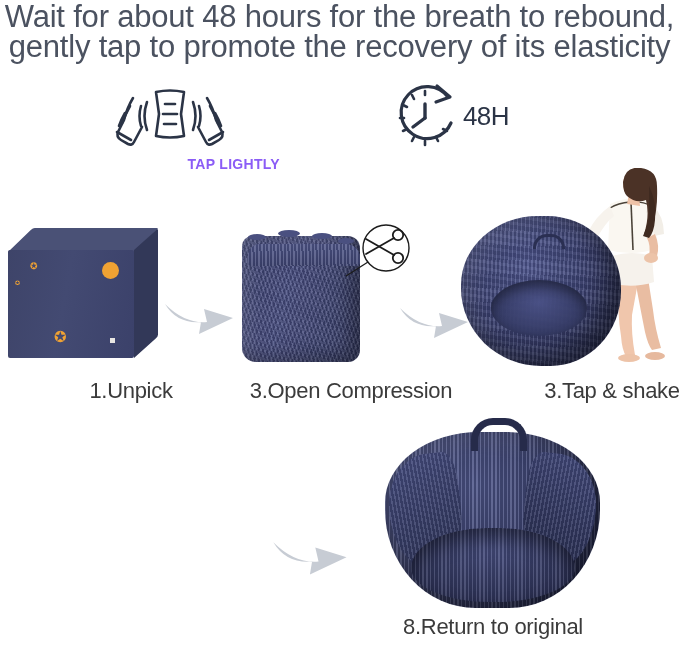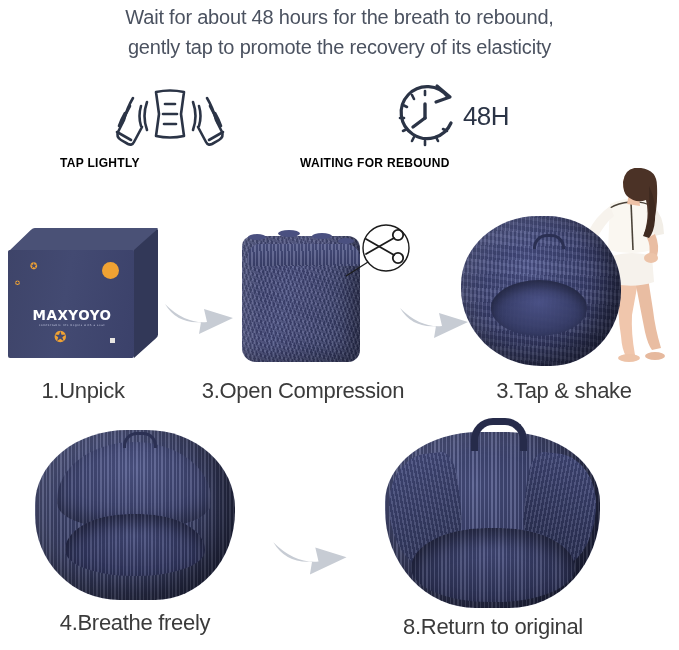--- a/index.html
+++ b/index.html
@@ -6,29 +6,29 @@
   body{
     width:679px;height:650px;position:relative;overflow:hidden;
     font-family:"Liberation Sans", sans-serif;
     -webkit-font-smoothing:antialiased;
   }
   .page{position:relative;width:679px;height:650px;background:#fff;}
 
   
   .headline{
     position:absolute;left:0;top:2px;width:679px;text-align:center;
-    color:#4b5260;font-size:20px;line-height:30px;font-weight:400;
+    color:#4b5260;font-size:31px;line-height:30px;font-weight:400;
     letter-spacing:-0.2px;
   }
   .headline .l2{display:block;text-align:center;}
 
   
-  .feature{position:absolute;text-align:left;}
+  .feature{position:absolute;text-align:right;}
   .feature .cap{
-    font-size:12px;font-weight:700;color:#000000;letter-spacing:0.3px;
+    font-size:14px;font-weight:700;color:#8b5cf6;letter-spacing:0.3px;
     margin-top:4px;white-space:nowrap;
   }
   #feat-tap{left:60px;top:80px;width:220px;}
   #feat-wait{left:300px;top:80px;width:300px;}
   .icon-wrap{height:72px;display:flex;align-items:center;justify-content:center;}
   .h48{
     font-size:26px;color:#2b3446;font-weight:400;margin-left:-2px;
     letter-spacing:-0.5px;
   }
 
@@ -178,21 +178,21 @@
                radial-gradient(ellipse at 50% 30%, #474e80 0%, #2d3257 78%);
     border-radius:46% 46% 48% 48% / 54% 54% 46% 46%;
     box-shadow:inset 0 10px 18px rgba(0,0,0,.36);
   }
   .bb5-handle{
     position:absolute;left:86px;top:0px;width:42px;height:26px;
     border:7px solid #262b4a;border-bottom:none;border-radius:22px 22px 0 0;
   }
 
   .arrow{position:absolute;}
-  .label-row1{top:138px;}
+  .label-row1{top:138px;padding-left:48px;}
 </style>
 </head>
 <body>
 
 <div class="page">
 
   <div class="headline">
     <span>Wait for about 48 hours for the breath to rebound,</span>
     <span class="l2">gently tap to promote the recovery of its elasticity</span>
   </div>
@@ -243,32 +243,27 @@
           <line x1="34" y1="64" x2="34" y2="60"></line>
           <line x1="47" y1="60" x2="45" y2="56"></line>
           <line x1="56" y1="50" x2="52" y2="48"></line>
         </g>
 
         <path d="M34 37 L34 23" stroke-width="3.4"></path>
         <path d="M34 37 L22 46" stroke-width="3.4"></path>
       </svg>
       <span class="h48">48H</span>
     </div>
-    <div class="cap">WAITING FOR REBOUND</div>
   </div>
 
   <div class="step" id="step1">
     <div class="art box3d">
       <div class="box-top"></div>
       <div class="box-side"></div>
       <div class="box-front">
-        <div class="logo">
-          <span>MAXYOYO</span>
-          <span class="logo-sub">comfortable life begins with a seat</span>
-        </div>
         <div class="dot" style="left:94px;top:12px;width:17px;height:17px;"></div>
         <div class="star" style="left:22px;top:12px;font-size:9px;">✪</div>
         <div class="star" style="left:7px;top:30px;font-size:6px;">✪</div>
         <div class="star" style="left:46px;top:79px;font-size:15px;">✪</div>
         <div class="sq" style="left:102px;top:88px;width:5px;height:5px;"></div>
       </div>
     </div>
     <div class="label label-row1" style="left:-8px;width:166px;top:150px;">1.Unpick</div>
   </div>
 
@@ -348,30 +343,20 @@
       </svg>
 
       <div class="bb3">
         <div class="bb3-handle"></div>
         <div class="bb3-seat"></div>
       </div>
     </div>
     <div class="label label-row1" style="left:14px;width:190px;top:188px;">3.Tap &amp; shake</div>
   </div>
 
-  <div class="step" id="step4">
-    <div class="art">
-      <div class="bb-body">
-        <div class="bb-back"></div>
-        <div class="bb-seat"></div>
-      </div>
-      <div class="bb-handle"></div>
-    </div>
-    <div class="label" style="left:-25px;width:250px;top:180px;">4.Breathe freely</div>
-  </div>
 
   <div class="arrow" style="left:270px;top:525px;">
     <svg width="82" height="56" viewBox="0 0 74 52" fill="#c7ccd4">
       <path d="M2 16 q20 20 42 18 l-3 -13 L70 30 L36 46 l2 -12 Q14 36 2 16 Z"></path>
     </svg>
   </div>
 
   <div class="step" id="step5">
     <div class="art">
       <div class="bb5-body">

